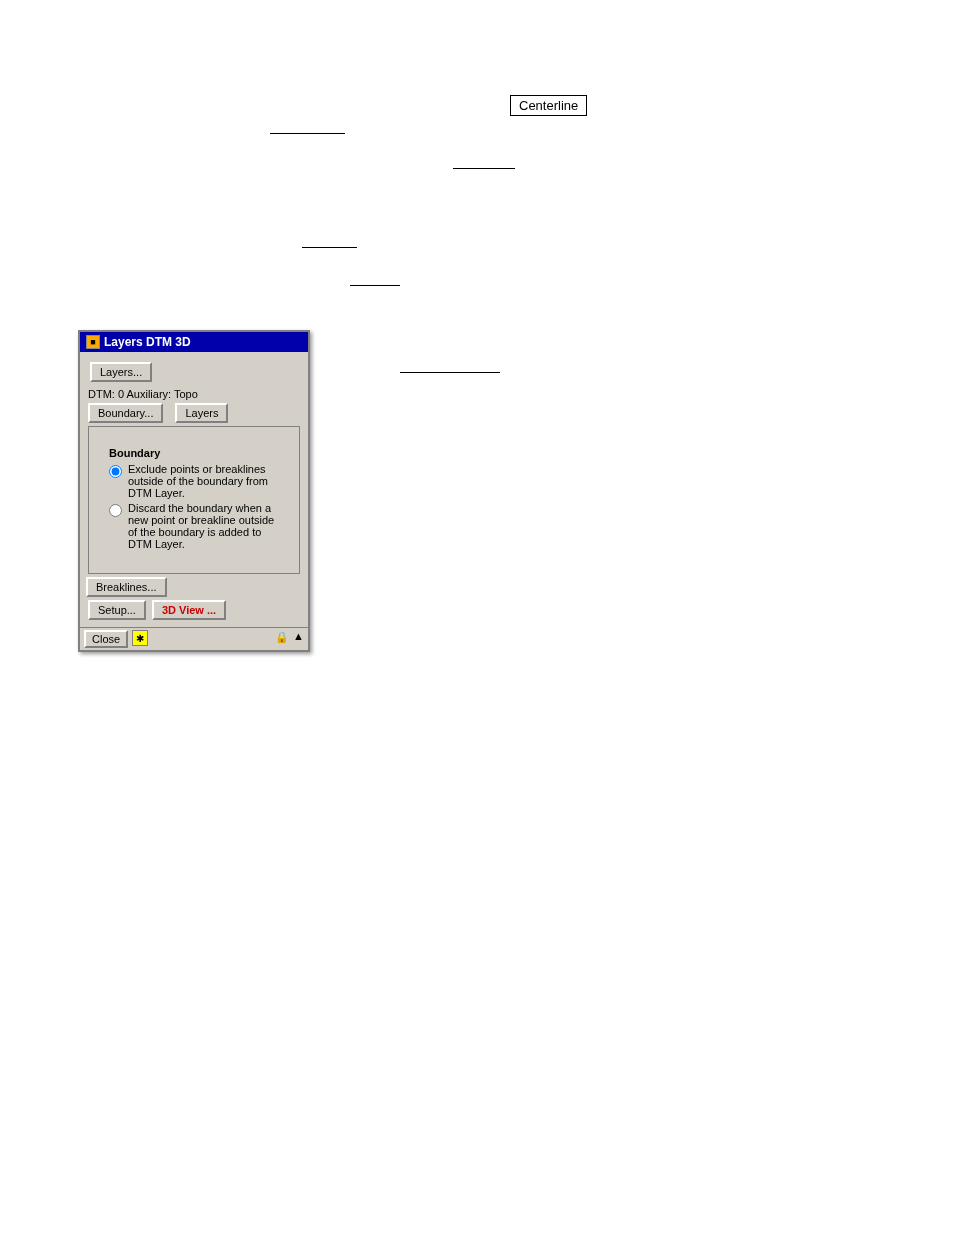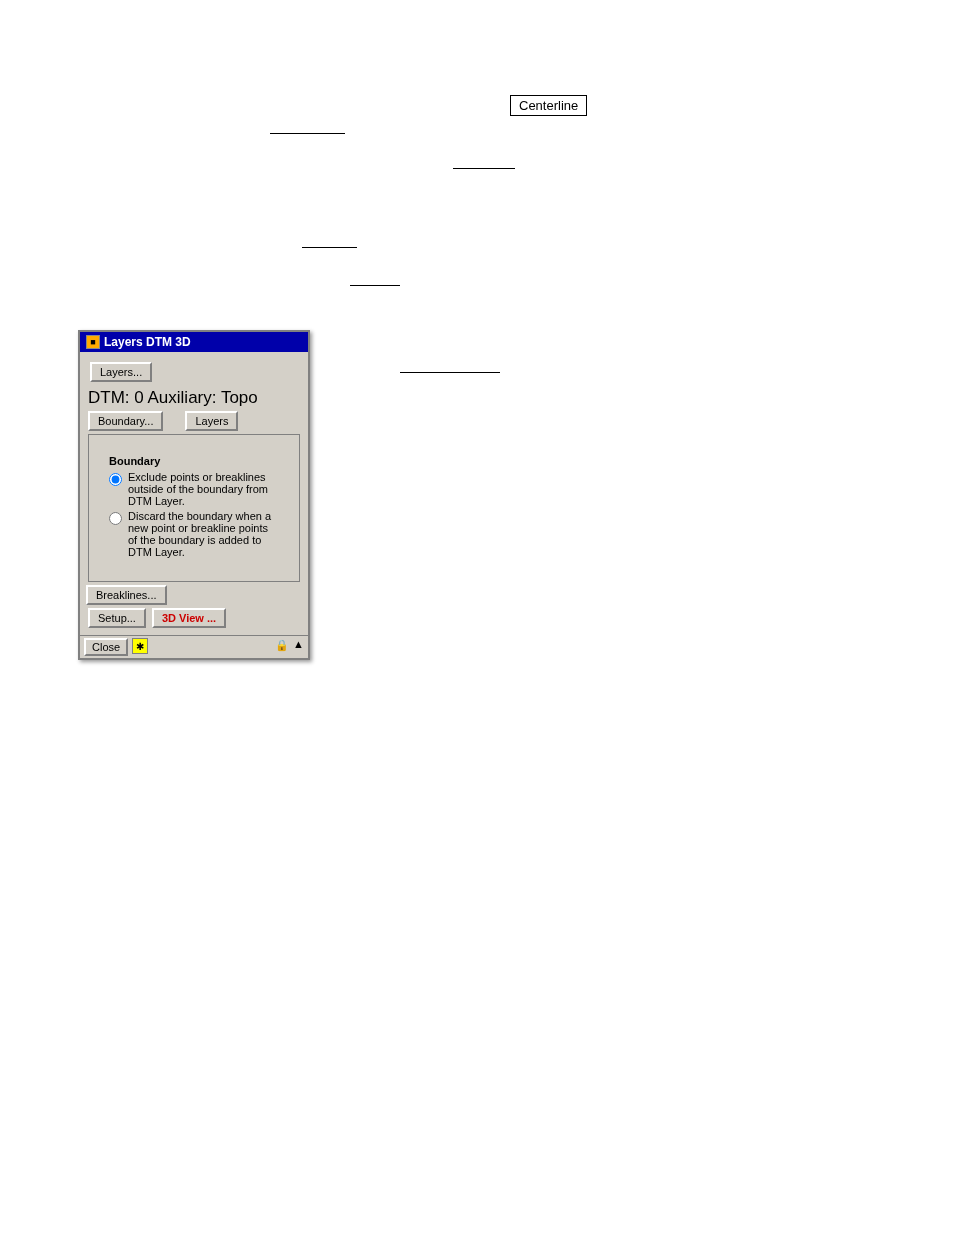--- a/index.html
+++ b/index.html
@@ -76,28 +76,28 @@
       font-size: 11px;
       cursor: pointer;
       font-family: Arial, sans-serif;
     }
 
     .layers-btn {
       margin: 3px 4px;
     }
 
     .dtm-label {
-      font-size: 17px;
+      font-size: 11px;
       margin: 2px 4px;
       color: #000;
     }
 
     .boundary-row {
       display: flex;
-      gap: 22px;
+      gap: 12px;
       margin: 3px 4px;
     }
 
     .boundary-group {
       border: 1px solid #808080;
       margin: 2px 4px;
       padding: 20px;
       background: #d4d0c8;
     }
 
@@ -202,21 +202,21 @@
     <div class="boundary-group">
       <div class="boundary-group-title">Boundary</div>
 
       <div class="radio-option">
         <input type="radio" name="boundary_opt" checked="" style="">
         <span>Exclude points or breaklines outside of the boundary from DTM Layer.</span>
       </div>
 
       <div class="radio-option">
         <input type="radio" name="boundary_opt" style="">
-        <span>Discard the boundary when a new point or breakline points of the boundary is added to DTM Layer.</span>
+        <span>Discard the boundary when a new point or breakline outside of the boundary is added to DTM Layer.</span>
       </div>
     </div>
 
     <div style="margin: 3px 2px;">
       <button class="btn">Breaklines...</button>
     </div>
 
     <div class="bottom-row">
       <button class="btn">Setup...</button>
       <button class="btn btn-3d">3D View ...</button>

